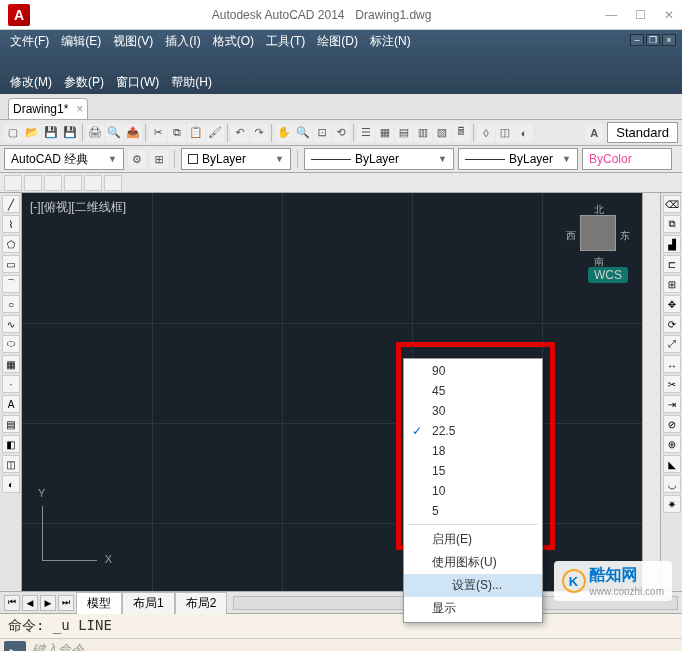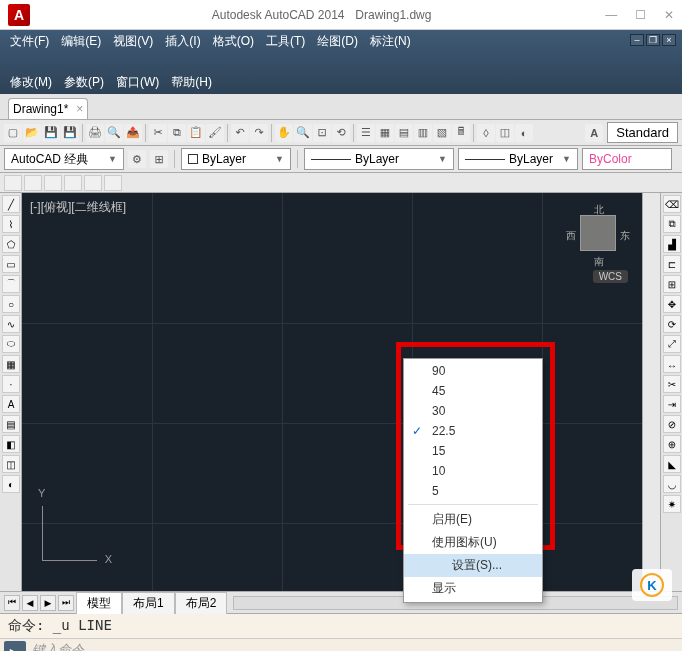--- a/index.html
+++ b/index.html
@@ -37,21 +37,21 @@
 
 .workspace { display:flex; height:398px; }
 .left-tool { width:22px; background:#e4e4e4; border-right:1px solid #aaa; display:flex; flex-direction:column; gap:2px; padding:2px;}
 .lt-btn { width:18px; height:18px; border:1px solid #ccc; background:#f4f4f4; font-size:10px; display:flex; align-items:center; justify-content:center;}
 .canvas-area { flex:1; background:#19222b; position:relative; overflow:hidden;}
 .canvas-label { position:absolute; top:6px; left:8px; color:#c8c8c8; font-size:12px;}
 .grid-line { position:absolute; background:#2a3540;}
 .view-cube { position:absolute; top:10px; right:14px; width:60px; height:80px;}
 .cube-box { width:36px; height:36px; background:#787876; border:1px solid #999; margin:12px auto 4px; position:relative;}
 .cube-dir { color:#aaa; font-size:10px; position:absolute;}
-.wcs-label { background:#404040; color:#ccc; font-size:10px; padding:1px 6px; border-radius:3px; position:absolute; bottom:0; right:0;}
+.wcs-label { background:#0f766e; color:#ccc; font-size:12px; padding:1px 6px; border-radius:3px; position:absolute; bottom:0; right:0;}
 .axis { position:absolute; bottom:30px; left:20px; width:70px; height:70px;}
 .axis-line { position:absolute; background:#8c8c8c;}
 .axis-label { position:absolute; color:#999; font-size:11px;}
 .right-scroll { width:18px; background:#e8e8e8; border-left:1px solid #aaa;}
 .right-tool { width:22px; background:#e4e4e4; border-left:1px solid #aaa; display:flex; flex-direction:column; gap:2px; padding:2px;}
 
 .layout-tabs { height:22px; background:#e4e4e4; border-top:1px solid #aaa; display:flex; align-items:center; padding:0 4px; gap:0; font-size:12px;}
 .lt-arrow { width:16px; height:16px; border:1px solid #bbb; background:#f0f0f0; display:flex; align-items:center; justify-content:center; font-size:9px; margin-right:2px;}
 .ltab { padding:2px 10px; background:#f4f4f4; border:1px solid #bbb; border-bottom:none;}
 .ltab.active { background:#fff;}
@@ -282,25 +282,30 @@
   </div>
 </div>
 
 <div class="popup-highlight" style="left:396px; top:342px; width:159px; height:208px;"></div>
 
 <div class="context-menu" style="left:403px; top:358px;">
   <div class="cm-item">90</div>
   <div class="cm-item">45</div>
   <div class="cm-item">30</div>
   <div class="cm-item checked">22.5</div>
+  <div class="cm-item">18</div>
   <div class="cm-item">15</div>
   <div class="cm-item">10</div>
   <div class="cm-item">5</div>
   <div class="cm-sep"></div>
   <div class="cm-item">启用(E)</div>
   <div class="cm-item">使用图标(U)</div>
   <div class="cm-item highlighted">设置(S)...</div>
   <div class="cm-item">显示</div>
 </div>
 
 <div class="watermark">
   <div class="wm-logo">K</div>
+  <div>
+    <div class="wm-text1">酷知网</div>
+    <div class="wm-text2">www.coozhi.com</div>
+  </div>
 </div>
 
 </body></html>

